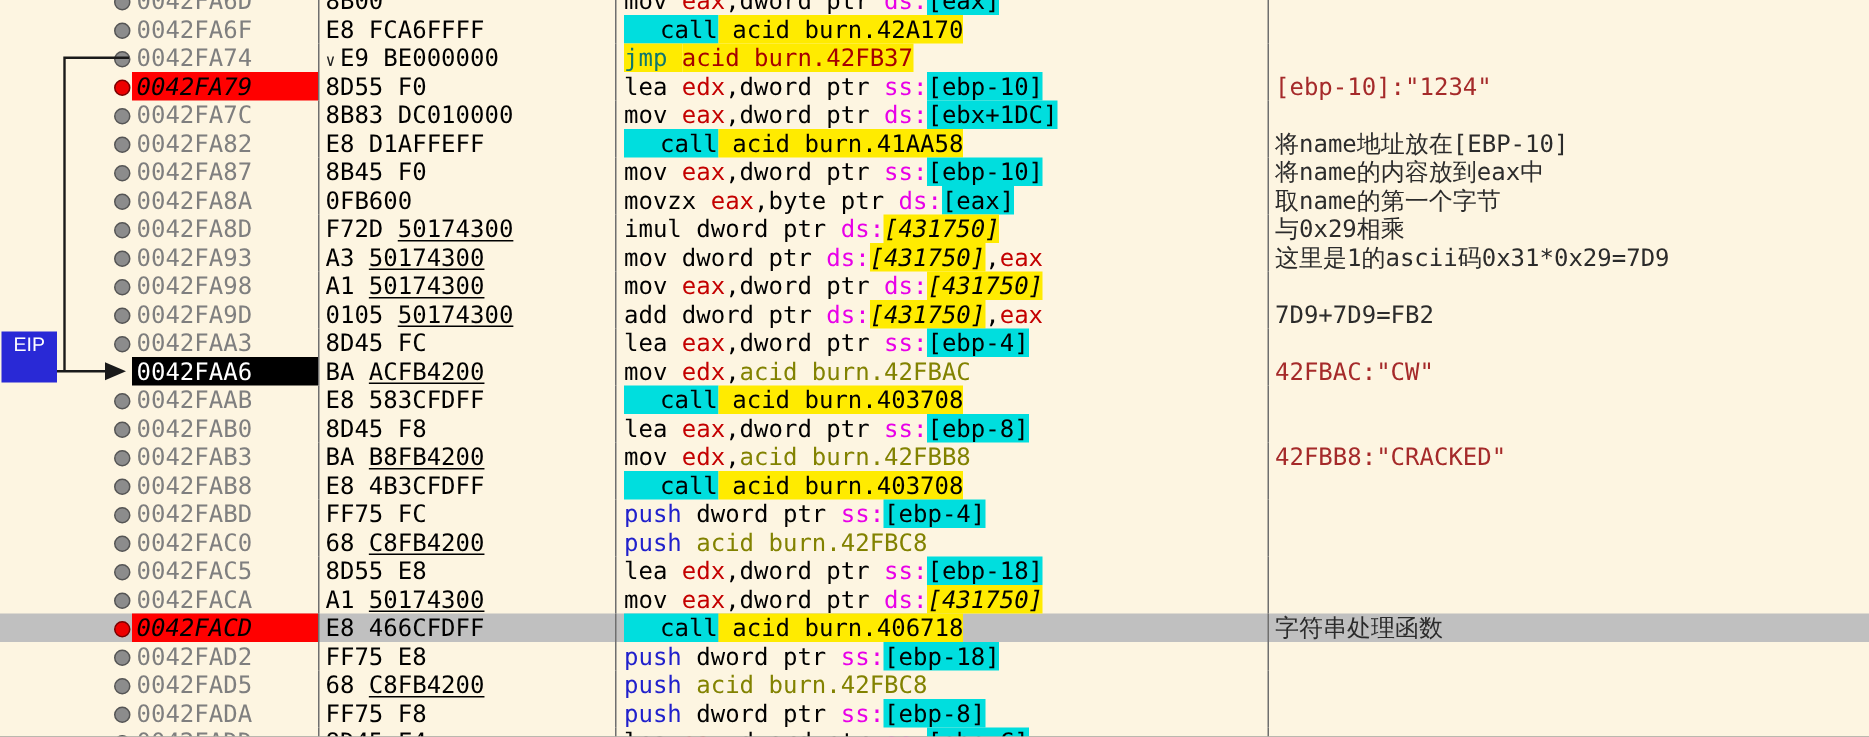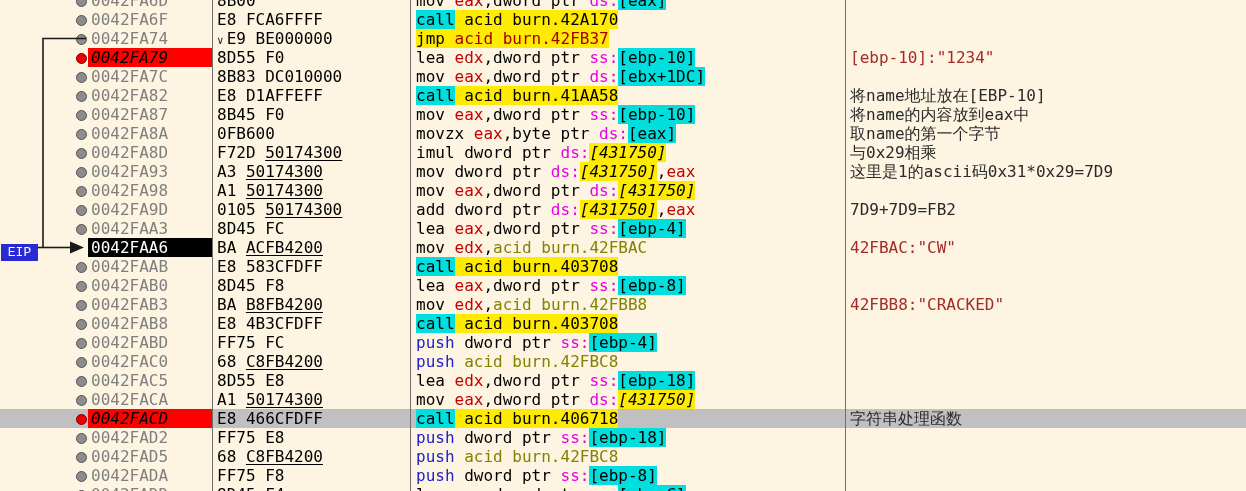--- a/index.html
+++ b/index.html
@@ -25,38 +25,38 @@
   .cell-disasm{width:435px;flex:none;padding-left:5px;box-sizing:border-box;
     border-left:1px solid var(--sep);color:#000;}
   .cell-comment{flex:1;padding-left:4px;box-sizing:border-box;border-left:1px solid var(--sep);}
   .u{text-decoration:underline;text-underline-offset:2px;}
   .jdir{font-size:11px;color:#222;margin-right:3px;}
   
   .tk-plain{color:#000;}
   .tk-reg{color:var(--reg);}
   .tk-seg{color:var(--seg);}
   .tk-push{color:var(--push);text-align:center;}
-  .tk-call{background:var(--cyan);color:#000;}
-  .tk-jmp{background:var(--yellow);color:#000000;}
+  .tk-call{background:var(--cyan);color:#000;padding-left:24px;}
+  .tk-jmp{background:var(--yellow);color:#0f766e;}
   .tk-target{background:var(--yellow);color:#000;}
   .tk-jtarget{background:var(--yellow);color:var(--jmpred);}
   .tk-memc{background:var(--cyan);color:#000;}
   .tk-memy{background:var(--yellow);color:#000;font-style:italic;}
   .tk-olive{color:var(--olive);}
   
   .cm-auto{color:var(--cauto);}
   .cm-user{color:var(--cuser);}
   
   .overlay{position:absolute;left:0;top:0;z-index:10;pointer-events:none;}
   .jline{fill:none;stroke:#1a1a1a;stroke-width:1.6;}
   .jarrow{fill:#1a1a1a;stroke:none;}
   .eip-label{
-    position:absolute;left:1px;top:244px;width:37px;height:17px;z-index:11;
+    position:absolute;left:1px;top:221px;width:37px;height:34px;z-index:11;
     background:var(--eiplabel);color:#fff;font-size:13px;line-height:17px;
-    text-align:center;font-family:Liberation Mono, monospace;
+    text-align:center;font-family:Liberation Sans, sans-serif;
   }
 </style>
 </head>
 <body>
 
 <div class="screen">
   <div class="rows"><div class="row"><div class="cell-sidebar"></div><div class="cell-dot"><span class="dot gray"></span></div><div class="cell-addr addr-plain">0042FA6D</div><div class="cell-bytes"><span>8B00</span></div><div class="cell-disasm"><span class="tk-plain">mov </span><span class="tk-reg">eax</span><span class="tk-plain">,dword ptr </span><span class="tk-seg">ds:</span><span class="tk-memc">[eax]</span></div><div class="cell-comment"></div></div><div class="row"><div class="cell-sidebar"></div><div class="cell-dot"><span class="dot gray"></span></div><div class="cell-addr addr-plain">0042FA6F</div><div class="cell-bytes"><span>E8</span> <span>FCA6FFFF</span></div><div class="cell-disasm"><span class="tk-call">call</span><span class="tk-target"> acid burn.42A170</span></div><div class="cell-comment"></div></div><div class="row"><div class="cell-sidebar"></div><div class="cell-dot"><span class="dot gray"></span></div><div class="cell-addr addr-plain">0042FA74</div><div class="cell-bytes"><span class="jdir">∨</span><span>E9</span> <span>BE000000</span></div><div class="cell-disasm"><span class="tk-jmp">jmp </span><span class="tk-jtarget">acid burn.42FB37</span></div><div class="cell-comment"></div></div><div class="row"><div class="cell-sidebar"></div><div class="cell-dot"><span class="dot red"></span></div><div class="cell-addr addr-bp">0042FA79</div><div class="cell-bytes"><span>8D55</span> <span>F0</span></div><div class="cell-disasm"><span class="tk-plain">lea </span><span class="tk-reg">edx</span><span class="tk-plain">,dword ptr </span><span class="tk-seg">ss:</span><span class="tk-memc">[ebp-10]</span></div><div class="cell-comment"><span class="cm-auto">[ebp-10]:"1234"</span></div></div><div class="row"><div class="cell-sidebar"></div><div class="cell-dot"><span class="dot gray"></span></div><div class="cell-addr addr-plain">0042FA7C</div><div class="cell-bytes"><span>8B83</span> <span>DC010000</span></div><div class="cell-disasm"><span class="tk-plain">mov </span><span class="tk-reg">eax</span><span class="tk-plain">,dword ptr </span><span class="tk-seg">ds:</span><span class="tk-memc">[ebx+1DC]</span></div><div class="cell-comment"></div></div><div class="row"><div class="cell-sidebar"></div><div class="cell-dot"><span class="dot gray"></span></div><div class="cell-addr addr-plain">0042FA82</div><div class="cell-bytes"><span>E8</span> <span>D1AFFEFF</span></div><div class="cell-disasm"><span class="tk-call">call</span><span class="tk-target"> acid burn.41AA58</span></div><div class="cell-comment"><span class="cm-user">将name地址放在[EBP-10]</span></div></div><div class="row"><div class="cell-sidebar"></div><div class="cell-dot"><span class="dot gray"></span></div><div class="cell-addr addr-plain">0042FA87</div><div class="cell-bytes"><span>8B45</span> <span>F0</span></div><div class="cell-disasm"><span class="tk-plain">mov </span><span class="tk-reg">eax</span><span class="tk-plain">,dword ptr </span><span class="tk-seg">ss:</span><span class="tk-memc">[ebp-10]</span></div><div class="cell-comment"><span class="cm-user">将name的内容放到eax中</span></div></div><div class="row"><div class="cell-sidebar"></div><div class="cell-dot"><span class="dot gray"></span></div><div class="cell-addr addr-plain">0042FA8A</div><div class="cell-bytes"><span>0FB600</span></div><div class="cell-disasm"><span class="tk-plain">movzx </span><span class="tk-reg">eax</span><span class="tk-plain">,byte ptr </span><span class="tk-seg">ds:</span><span class="tk-memc">[eax]</span></div><div class="cell-comment"><span class="cm-user">取name的第一个字节</span></div></div><div class="row"><div class="cell-sidebar"></div><div class="cell-dot"><span class="dot gray"></span></div><div class="cell-addr addr-plain">0042FA8D</div><div class="cell-bytes"><span>F72D</span> <span class="u">50174300</span></div><div class="cell-disasm"><span class="tk-plain">imul dword ptr </span><span class="tk-seg">ds:</span><span class="tk-memy">[431750]</span></div><div class="cell-comment"><span class="cm-user">与0x29相乘</span></div></div><div class="row"><div class="cell-sidebar"></div><div class="cell-dot"><span class="dot gray"></span></div><div class="cell-addr addr-plain">0042FA93</div><div class="cell-bytes"><span>A3</span> <span class="u">50174300</span></div><div class="cell-disasm"><span class="tk-plain">mov dword ptr </span><span class="tk-seg">ds:</span><span class="tk-memy">[431750]</span><span class="tk-plain">,</span><span class="tk-reg">eax</span></div><div class="cell-comment"><span class="cm-user">这里是1的ascii码0x31*0x29=7D9</span></div></div><div class="row"><div class="cell-sidebar"></div><div class="cell-dot"><span class="dot gray"></span></div><div class="cell-addr addr-plain">0042FA98</div><div class="cell-bytes"><span>A1</span> <span class="u">50174300</span></div><div class="cell-disasm"><span class="tk-plain">mov </span><span class="tk-reg">eax</span><span class="tk-plain">,dword ptr </span><span class="tk-seg">ds:</span><span class="tk-memy">[431750]</span></div><div class="cell-comment"></div></div><div class="row"><div class="cell-sidebar"></div><div class="cell-dot"><span class="dot gray"></span></div><div class="cell-addr addr-plain">0042FA9D</div><div class="cell-bytes"><span>0105</span> <span class="u">50174300</span></div><div class="cell-disasm"><span class="tk-plain">add dword ptr </span><span class="tk-seg">ds:</span><span class="tk-memy">[431750]</span><span class="tk-plain">,</span><span class="tk-reg">eax</span></div><div class="cell-comment"><span class="cm-user">7D9+7D9=FB2</span></div></div><div class="row"><div class="cell-sidebar"></div><div class="cell-dot"><span class="dot gray"></span></div><div class="cell-addr addr-plain">0042FAA3</div><div class="cell-bytes"><span>8D45</span> <span>FC</span></div><div class="cell-disasm"><span class="tk-plain">lea </span><span class="tk-reg">eax</span><span class="tk-plain">,dword ptr </span><span class="tk-seg">ss:</span><span class="tk-memc">[ebp-4]</span></div><div class="cell-comment"></div></div><div class="row"><div class="cell-sidebar"></div><div class="cell-dot"></div><div class="cell-addr addr-eip">0042FAA6</div><div class="cell-bytes"><span>BA</span> <span class="u">ACFB4200</span></div><div class="cell-disasm"><span class="tk-plain">mov </span><span class="tk-reg">edx</span><span class="tk-plain">,</span><span class="tk-olive">acid burn.42FBAC</span></div><div class="cell-comment"><span class="cm-auto">42FBAC:"CW"</span></div></div><div class="row"><div class="cell-sidebar"></div><div class="cell-dot"><span class="dot gray"></span></div><div class="cell-addr addr-plain">0042FAAB</div><div class="cell-bytes"><span>E8</span> <span>583CFDFF</span></div><div class="cell-disasm"><span class="tk-call">call</span><span class="tk-target"> acid burn.403708</span></div><div class="cell-comment"></div></div><div class="row"><div class="cell-sidebar"></div><div class="cell-dot"><span class="dot gray"></span></div><div class="cell-addr addr-plain">0042FAB0</div><div class="cell-bytes"><span>8D45</span> <span>F8</span></div><div class="cell-disasm"><span class="tk-plain">lea </span><span class="tk-reg">eax</span><span class="tk-plain">,dword ptr </span><span class="tk-seg">ss:</span><span class="tk-memc">[ebp-8]</span></div><div class="cell-comment"></div></div><div class="row"><div class="cell-sidebar"></div><div class="cell-dot"><span class="dot gray"></span></div><div class="cell-addr addr-plain">0042FAB3</div><div class="cell-bytes"><span>BA</span> <span class="u">B8FB4200</span></div><div class="cell-disasm"><span class="tk-plain">mov </span><span class="tk-reg">edx</span><span class="tk-plain">,</span><span class="tk-olive">acid burn.42FBB8</span></div><div class="cell-comment"><span class="cm-auto">42FBB8:"CRACKED"</span></div></div><div class="row"><div class="cell-sidebar"></div><div class="cell-dot"><span class="dot gray"></span></div><div class="cell-addr addr-plain">0042FAB8</div><div class="cell-bytes"><span>E8</span> <span>4B3CFDFF</span></div><div class="cell-disasm"><span class="tk-call">call</span><span class="tk-target"> acid burn.403708</span></div><div class="cell-comment"></div></div><div class="row"><div class="cell-sidebar"></div><div class="cell-dot"><span class="dot gray"></span></div><div class="cell-addr addr-plain">0042FABD</div><div class="cell-bytes"><span>FF75</span> <span>FC</span></div><div class="cell-disasm"><span class="tk-push">push</span><span class="tk-plain"> dword ptr </span><span class="tk-seg">ss:</span><span class="tk-memc">[ebp-4]</span></div><div class="cell-comment"></div></div><div class="row"><div class="cell-sidebar"></div><div class="cell-dot"><span class="dot gray"></span></div><div class="cell-addr addr-plain">0042FAC0</div><div class="cell-bytes"><span>68</span> <span class="u">C8FB4200</span></div><div class="cell-disasm"><span class="tk-push">push</span><span class="tk-plain"> </span><span class="tk-olive">acid burn.42FBC8</span></div><div class="cell-comment"></div></div><div class="row"><div class="cell-sidebar"></div><div class="cell-dot"><span class="dot gray"></span></div><div class="cell-addr addr-plain">0042FAC5</div><div class="cell-bytes"><span>8D55</span> <span>E8</span></div><div class="cell-disasm"><span class="tk-plain">lea </span><span class="tk-reg">edx</span><span class="tk-plain">,dword ptr </span><span class="tk-seg">ss:</span><span class="tk-memc">[ebp-18]</span></div><div class="cell-comment"></div></div><div class="row"><div class="cell-sidebar"></div><div class="cell-dot"><span class="dot gray"></span></div><div class="cell-addr addr-plain">0042FACA</div><div class="cell-bytes"><span>A1</span> <span class="u">50174300</span></div><div class="cell-disasm"><span class="tk-plain">mov </span><span class="tk-reg">eax</span><span class="tk-plain">,dword ptr </span><span class="tk-seg">ds:</span><span class="tk-memy">[431750]</span></div><div class="cell-comment"></div></div><div class="row sel"><div class="cell-sidebar"></div><div class="cell-dot"><span class="dot red"></span></div><div class="cell-addr addr-bp">0042FACD</div><div class="cell-bytes"><span>E8</span> <span>466CFDFF</span></div><div class="cell-disasm"><span class="tk-call">call</span><span class="tk-target"> acid burn.406718</span></div><div class="cell-comment"><span class="cm-user">字符串处理函数</span></div></div><div class="row"><div class="cell-sidebar"></div><div class="cell-dot"><span class="dot gray"></span></div><div class="cell-addr addr-plain">0042FAD2</div><div class="cell-bytes"><span>FF75</span> <span>E8</span></div><div class="cell-disasm"><span class="tk-push">push</span><span class="tk-plain"> dword ptr </span><span class="tk-seg">ss:</span><span class="tk-memc">[ebp-18]</span></div><div class="cell-comment"></div></div><div class="row"><div class="cell-sidebar"></div><div class="cell-dot"><span class="dot gray"></span></div><div class="cell-addr addr-plain">0042FAD5</div><div class="cell-bytes"><span>68</span> <span class="u">C8FB4200</span></div><div class="cell-disasm"><span class="tk-push">push</span><span class="tk-plain"> </span><span class="tk-olive">acid burn.42FBC8</span></div><div class="cell-comment"></div></div><div class="row"><div class="cell-sidebar"></div><div class="cell-dot"><span class="dot gray"></span></div><div class="cell-addr addr-plain">0042FADA</div><div class="cell-bytes"><span>FF75</span> <span>F8</span></div><div class="cell-disasm"><span class="tk-push">push</span><span class="tk-plain"> dword ptr </span><span class="tk-seg">ss:</span><span class="tk-memc">[ebp-8]</span></div><div class="cell-comment"></div></div><div class="row"><div class="cell-sidebar"></div><div class="cell-dot"><span class="dot gray"></span></div><div class="cell-addr addr-plain">0042FADD</div><div class="cell-bytes"><span>8D45</span> <span>F4</span></div><div class="cell-disasm"><span class="tk-plain">lea </span><span class="tk-reg">eax</span><span class="tk-plain">,dword ptr </span><span class="tk-seg">ss:</span><span class="tk-memc">[ebp-C]</span></div><div class="cell-comment"></div></div></div>
 
   <svg class="overlay" width="1246" height="491">
     <polyline class="jline" points="86,38.5 43,38.5 43,247.5"></polyline>

